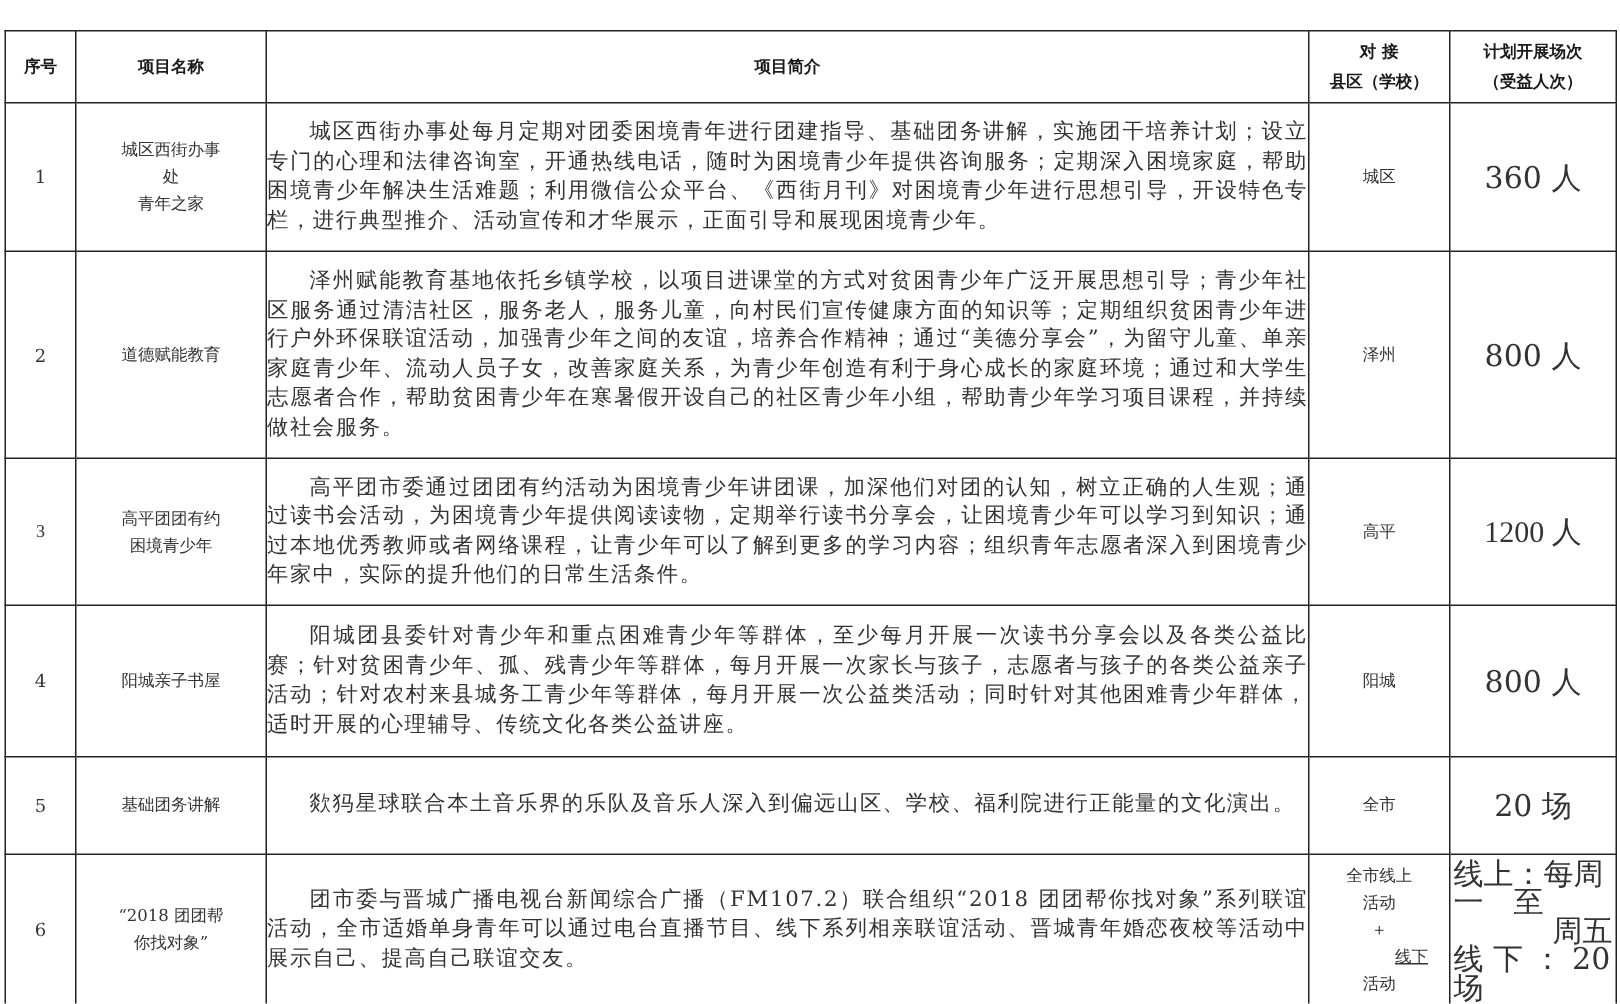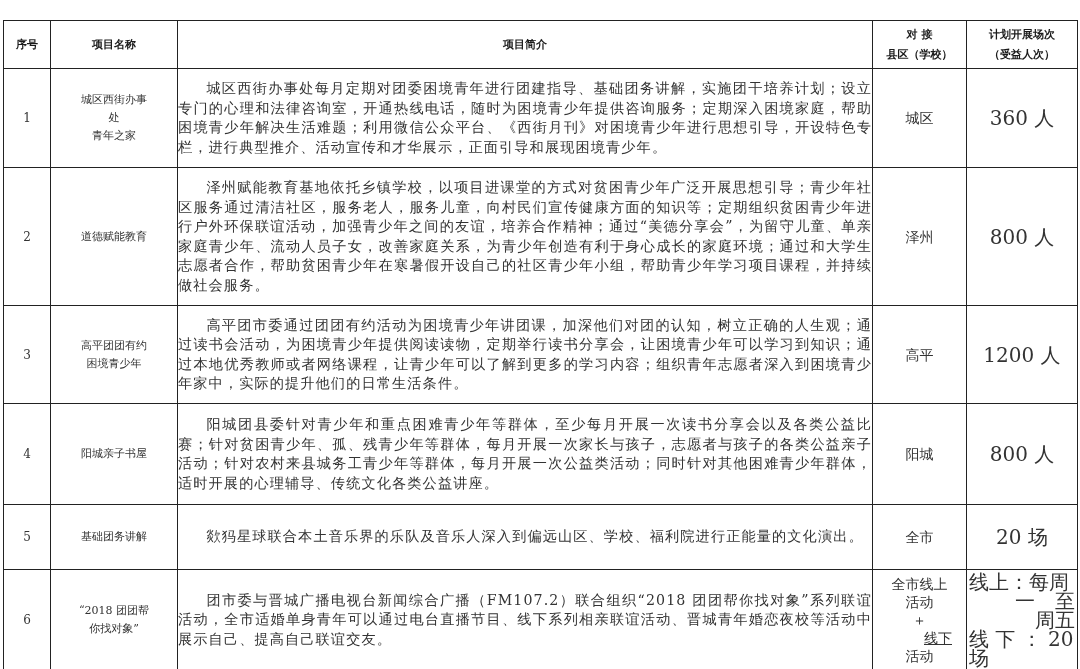--- a/index.html
+++ b/index.html
@@ -32,35 +32,35 @@
     td.col-desc {
       font-size: 14.2px;
       line-height: 19.5px;
       text-align: justify;
       text-align-last: left;
       padding: 1px 6px 2px 6px;
       letter-spacing: 1.1px;
       vertical-align: top;
     }
     td.col-desc .desc-text { text-indent: 2em; display: block; }
-    td.col-county { text-align: center; font-size: 14px; line-height: 18px; }
+    td.col-county { text-align: center; font-size: 11px; line-height: 18px; }
     td.col-plan { text-align: center; font-size: 20px; line-height: 18px; }
     tr.r1 td { height: 98px; }
     tr.r2 td { height: 137px; }
-    tr.r3 td { height: 97px; }
+    tr.r3 td { height: 97px; font-family: Liberation Serif, serif; }
     tr.r4 td { height: 100px; }
     tr.r5 td { height: 64px; }
     tr.r5 td.col-desc { vertical-align: middle; }
     tr.r6 td { height: 100px; margin-top: 15px; }
     tr.r6 td.col-desc { vertical-align: middle; }
     tr.r6 td.col-county { line-height: 18px; }
     tr.r6 td.col-plan { text-align: left; padding: 0 2px; line-height: 19px; }
     .plan-line { display: block; }
     .plan-line.center { text-align: right; }
-    .plan-line.right { text-align: right; }
+    .plan-line.right { }
     .county-line { display: block; }
     .county-line.right { text-align: right; padding-right: 14px; text-decoration: underline; }
   </style>
 </head>
 <body>
 
 <table class="project-table">
   <colgroup>
     <col style="width:47px">
     <col style="width:127px">

